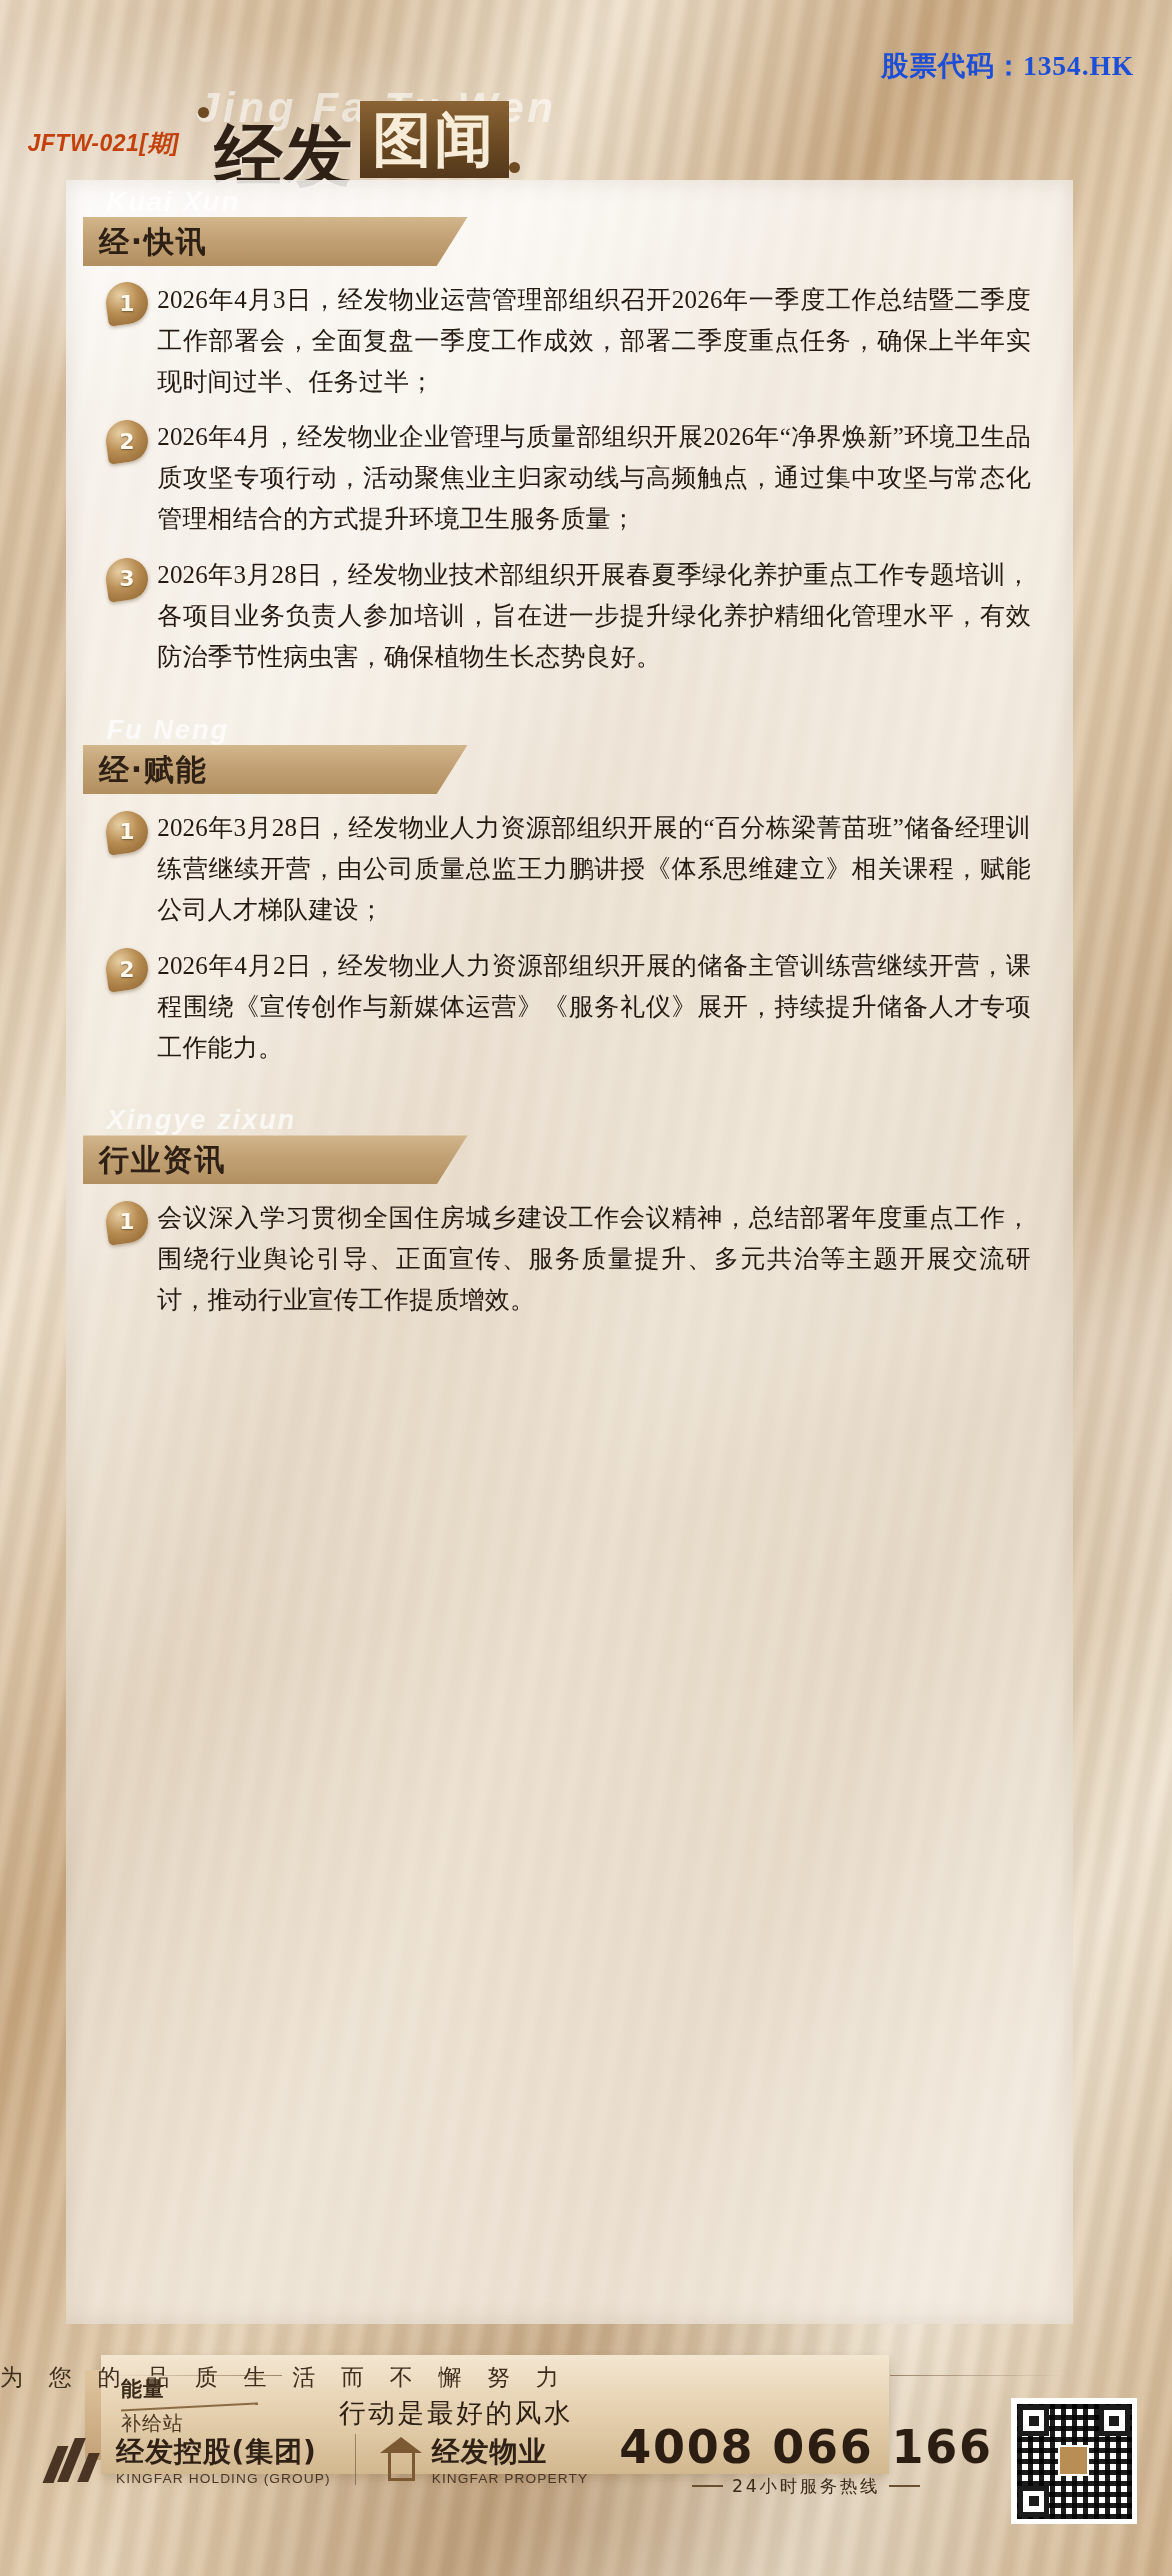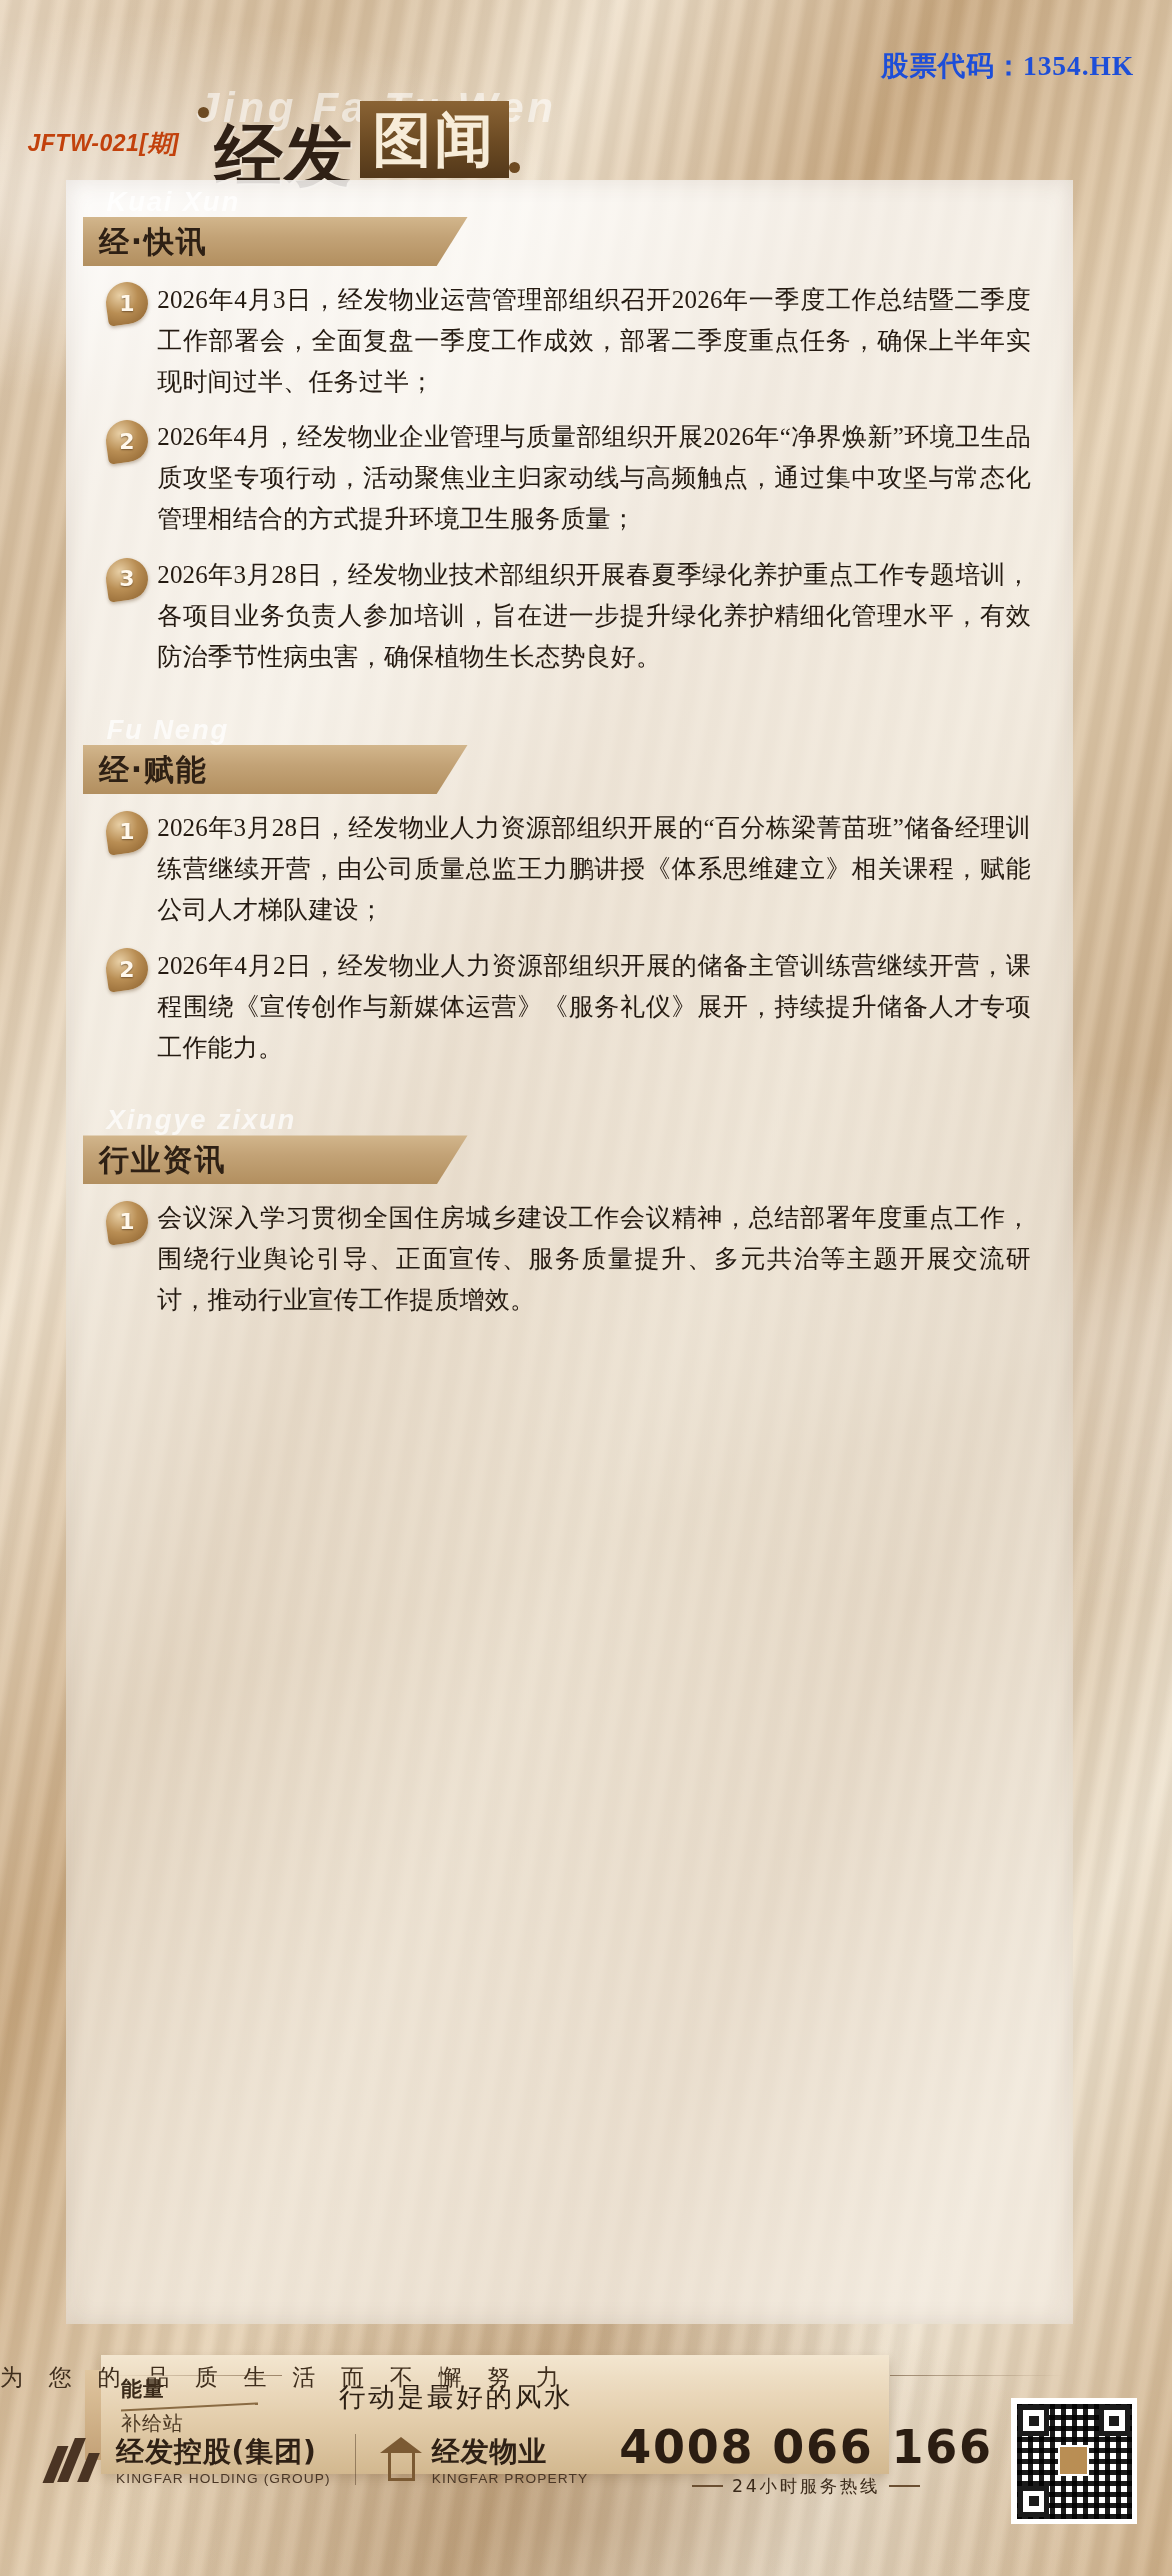--- a/index.html
+++ b/index.html
@@ -222,21 +222,21 @@
     background: #8a6b43;
     margin: 2.7px 0 2.7px 0;
     transform: skewY(-3deg);
   }
   .energy .en2 {
     font-size: 20px; color: #4b3823; letter-spacing: 0.9px;
     font-family: "DejaVu Sans", "Liberation Sans", sans-serif;
   }
   .quote-text {
     position: absolute;
-    left: 238px; top: 24px;
+    left: 238px; top: 40px;
     font-size: 26.6px;
     color: #2c1f13;
     letter-spacing: 2.7px;
     font-family: "Liberation Serif", "DejaVu Serif", serif;
   }
 
   
   .footer {
     position: absolute;
     left: 0; right: 0; bottom: 0;

